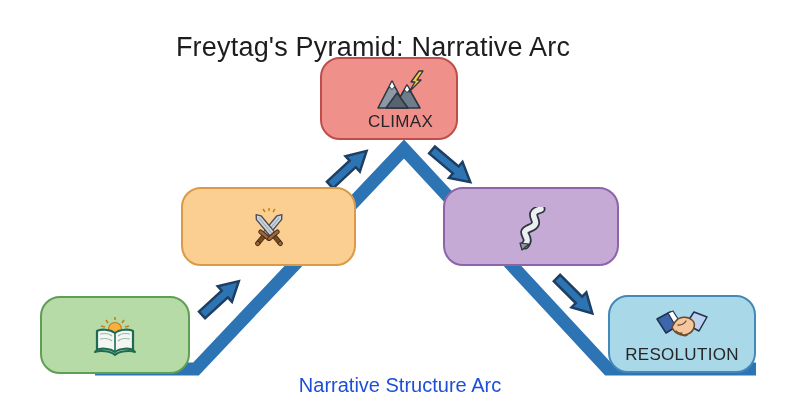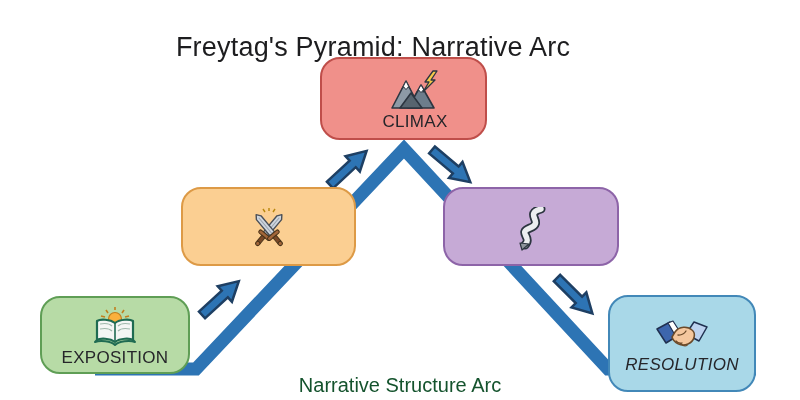--- a/index.html
+++ b/index.html
@@ -7,39 +7,39 @@
     width:800px;height:400px;position:relative;overflow:hidden;
     background:#ffffff;
     font-family:"Liberation Sans","DejaVu Sans",sans-serif;
   }
   .title{
     position:absolute;top:7px;left:0;width:746px;text-align:center;
     font-size:27px;font-weight:500;color:#1d1d1f;letter-spacing:.2px;margin-top:25px;
   }
   .caption{
     position:absolute;top:374px;left:0;width:800px;text-align:center;
-    font-size:20px;font-weight:500;color:#14532d;
+    font-size:20px;font-weight:500;color:#1d4ed8;
   }
   svg.overlay{position:absolute;left:0;top:0;z-index:1;}
   .stage{
     position:absolute;z-index:2;box-sizing:border-box;
     border-radius:20px;border:2.5px solid #000;
     display:flex;flex-direction:column;align-items:center;justify-content:center;
     gap:1px;padding-top:4px;
   }
   .stage .label{
     font-size:17px;font-weight:500;color:#26262a;letter-spacing:.3px;
     white-space:nowrap;line-height:1.1;
   }
   .stage .icon{display:block;}
   .st-exposition{left:40px;top:296px;width:150px;height:78px;background:#b7dba6;border-color:#5f9e55;}
   .st-rising{left:181px;top:187px;width:175px;height:79px;background:#fbcf92;border-color:#dd9a46;}
-  .st-climax{left:320px;top:57px;width:167px;height:83px;background:#f0908a;border-color:#bf4e4a;padding-left:23px;}
+  .st-climax{left:320px;top:57px;width:138px;height:83px;background:#f0908a;border-color:#bf4e4a;padding-left:23px;}
   .st-falling{left:443px;top:187px;width:176px;height:79px;background:#c6aad6;border-color:#8d64a8;}
-  .st-resolution{left:608px;top:295px;width:148px;height:97px;background:#a9d8e8;border-color:#4288b8;font-style:italic;}
+  .st-resolution{left:608px;top:295px;width:148px;height:78px;background:#a9d8e8;border-color:#4288b8;}
 </style>
 </head>
 <body>
 
 <div class="title">Freytag's Pyramid: Narrative Arc</div>
 
 <svg class="overlay" width="800" height="400" viewBox="0 0 800 400">
   <polyline points="95,369 196,369 404,149 608,369 756,369" fill="none" stroke="#2d74b4" stroke-width="13"></polyline>
   <g fill="#2d74b4" stroke="#1e3f63" stroke-width="2.5" stroke-linejoin="miter">
     <path d="M0,-4.5 L31,-4.5 L31,-10.5 L50,0 L31,10.5 L31,4.5 L0,4.5 Z" transform="translate(202,315) rotate(-42.6)"></path>
@@ -57,21 +57,20 @@
       <line x1="33" y1="4" x2="31" y2="7"></line>
         <line x1="10" y1="10" x2="14" y2="11"></line>
       <line x1="38" y1="10" x2="34" y2="11"></line>
     </g>
     <circle cx="24" cy="13" r="6.5" fill="#f9b03c" stroke="#c07f1f" stroke-width="1.2"></circle>
     <path d="M24,17 C19,13 9,13 6,15 V34 C9,32 19,32 24,36 C29,32 39,32 42,34 V15 C39,13 29,13 24,17 Z" fill="#f4f6f4" stroke="#1f6b52" stroke-width="2.2" stroke-linejoin="round"></path>
     <path d="M24,17 V36" stroke="#1f6b52" stroke-width="1.6" fill="none"></path>
     <path d="M6,34 L4,36 C9,34 20,35 24,39 C28,35 39,34 44,36 L42,34" fill="none" stroke="#1f6b52" stroke-width="2" stroke-linejoin="round"></path>
     <path d="M9,18 C14,17 19,18 21,20 M9,23 C14,22 19,23 21,25 M27,20 C29,18 34,17 39,18 M27,25 C29,23 34,22 39,23" fill="none" stroke="#9fb8ab" stroke-width="1.2"></path>
   </svg>
-  <span class="label">EXPOSITION</span>
 </div>
 
 <div class="stage st-rising">
   <svg class="icon" width="48" height="44" viewBox="0 -2 46 44">
     <g stroke="#b8860b" stroke-width="1.4">
       <line x1="23" y1="-1" x2="23" y2="2"></line>
         <line x1="17" y1="0" x2="19" y2="3"></line>
         <line x1="29" y1="0" x2="27" y2="3"></line>
     </g>
     <g transform="rotate(40 23 21)">

